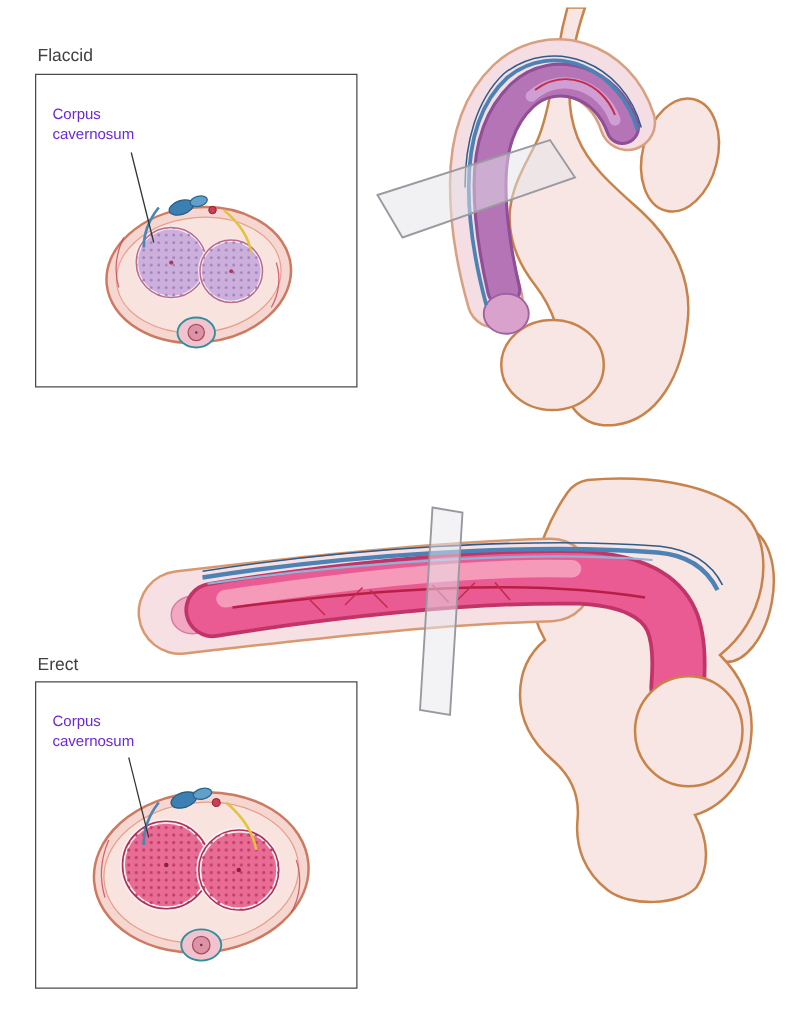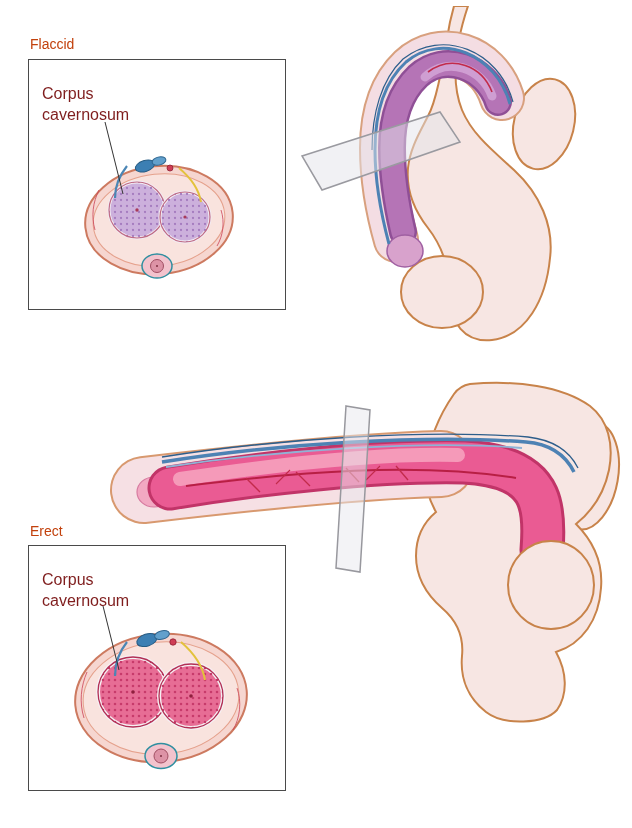--- a/index.html
+++ b/index.html
@@ -1,20 +1,20 @@
 <!DOCTYPE html>
 <html><head>
 <meta charset="utf-8">
 <style>
   * { margin:0; padding:0; box-sizing:border-box; }
   html,body { background:#ffffff; font-family:"Liberation Sans", sans-serif; }
   .page { position:relative; width:632px; height:828px; background:#ffffff; overflow:hidden; }
-  .panel-title { position:absolute; font-size:14px; color:#c2410c; }
+  .panel-title { position:absolute; font-size:14px; color:#404040; }
   .inset-box { position:absolute; border:1px solid #4a4a4a; background:#ffffff; }
-  .callout { position:absolute; left:13px; top:24px; font-size:16px; line-height:1.3; color:#7f1d1d; white-space:pre-line; }
+  .callout { position:absolute; left:13px; top:24px; font-size:12px; line-height:1.3; color:#6d28d9; white-space:pre-line; }
   .figure-svg, .xsection-svg { position:absolute; display:block; }
   .xsection-svg { left:0; top:0; }
   .footer { position:absolute; left:8px; top:810px; font-size:7.5px; color:#8c8c8c; letter-spacing:0.2px; }
 </style>
 </head>
 <body>
 
 <div class="page">
 
   <div class="panel-title" style="left:30px; top:36px;">Flaccid</div>

